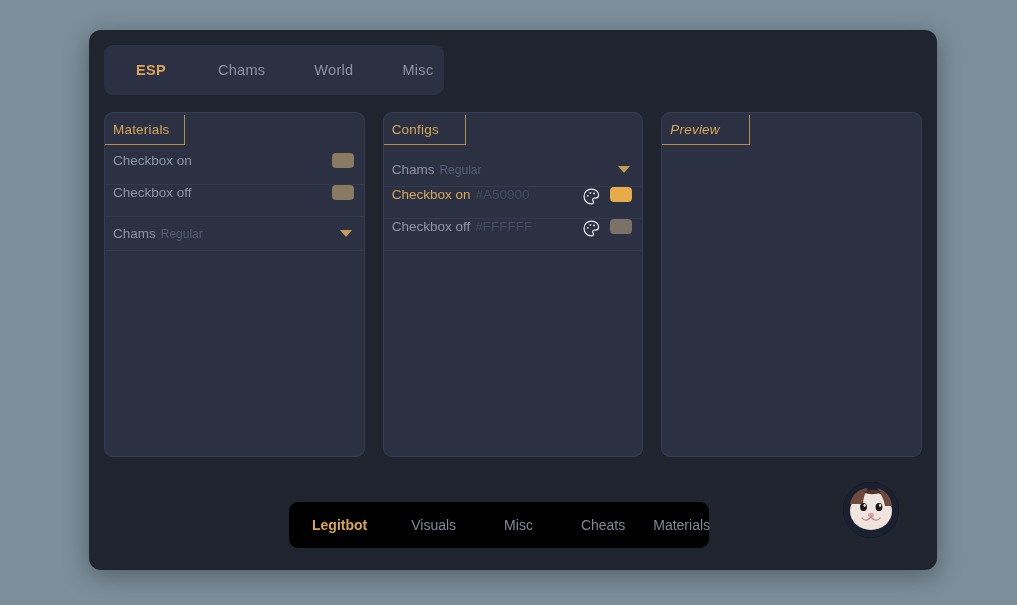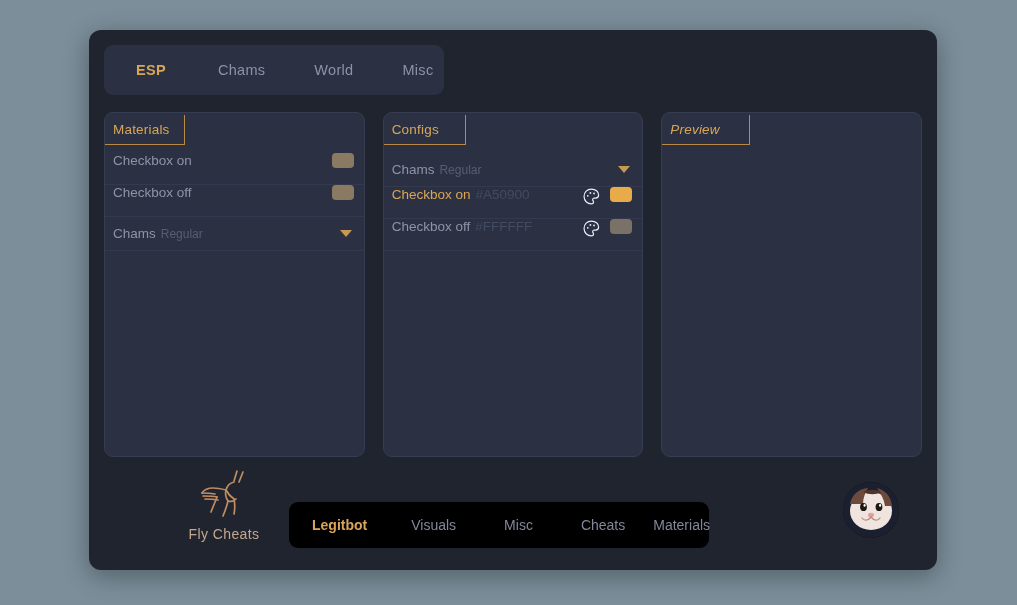--- a/index.html
+++ b/index.html
@@ -315,36 +315,20 @@
       <div class="panel-head">
         <div class="tabshape">
           <span>Preview</span>
         </div>
       </div>
       <div class="panel-body"></div>
     </div>
 
   </div>
 
-  <div class="logo-wrap">
-    <svg width="62" height="55" viewBox="0 0 62 55">
-      <g fill="none" stroke="#c08c63" stroke-width="1.7" stroke-linecap="round" stroke-linejoin="round">
-        <path d="M44 5 L41 15 M50 6 L46 16"></path>
-        <path d="M41 16 C37 17 34 20 33 24 C32 28 33 32 35 35"></path>
-        <path d="M33 24 C29 23 25 22 20 22 C15 22 11 24 9 27"></path>
-        <path d="M9 27 C12 27 17 27 22 28 M10 30 C14 30 19 30 24 31 M12 33 C16 33 20 33 25 34"></path>
-        <path d="M24 31 C22 36 20 41 18 46"></path>
-        <path d="M33 24 C35 28 38 31 41 33"></path>
-        <path d="M35 35 C34 40 32 45 30 50"></path>
-        <path d="M41 33 C42 38 42 43 41 48"></path>
-        <path d="M35 35 C38 36 41 35 43 33"></path>
-      </g>
-    </svg>
-    <div class="logo-text">Fly Cheats</div>
-  </div>
 
   <div class="bottom-nav">
     <div class="bnav-item active">Legitbot</div>
     <div class="bnav-item">Visuals</div>
     <div class="bnav-item">Misc</div>
     <div class="bnav-item">Cheats</div>
     <div class="bnav-item">Materials</div>
   </div>
 
   <div class="avatar">

